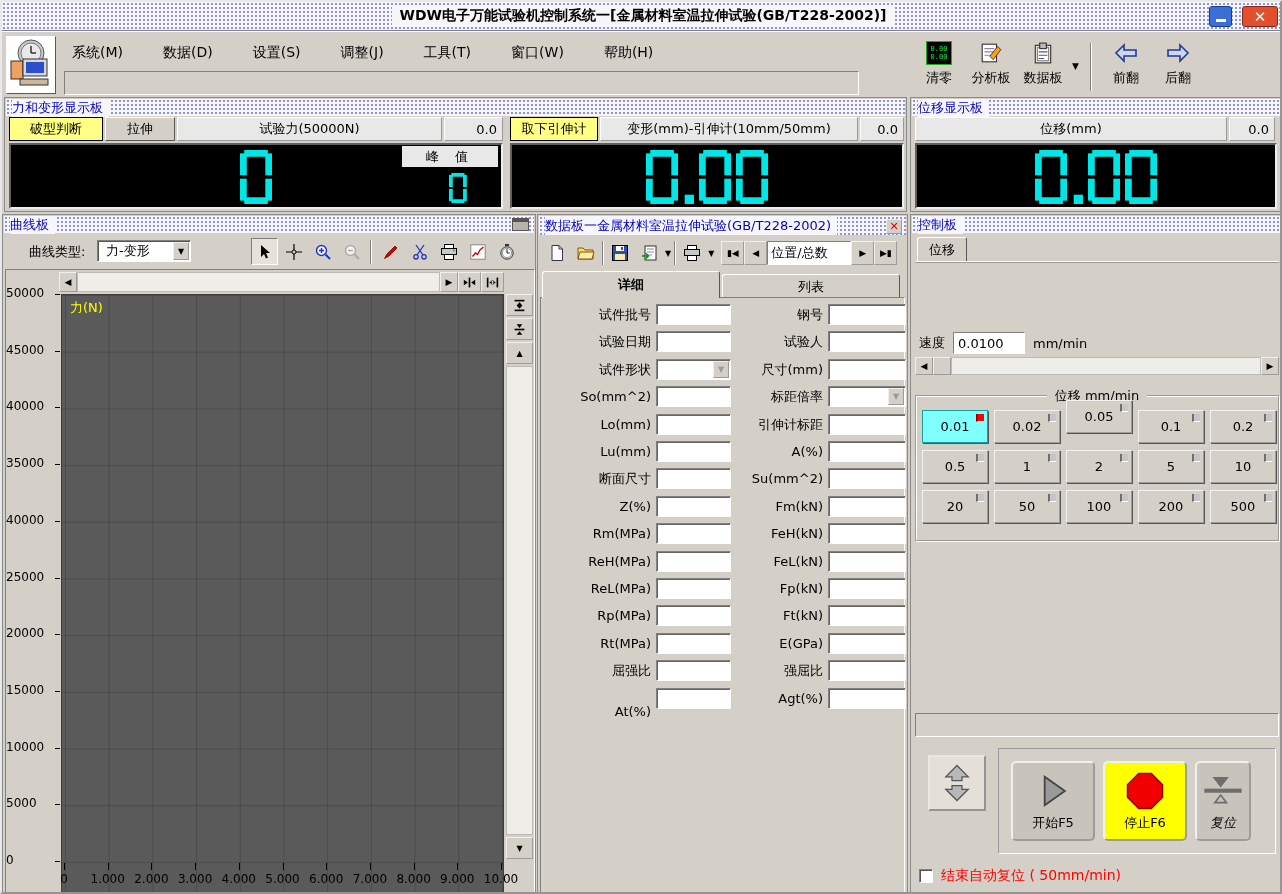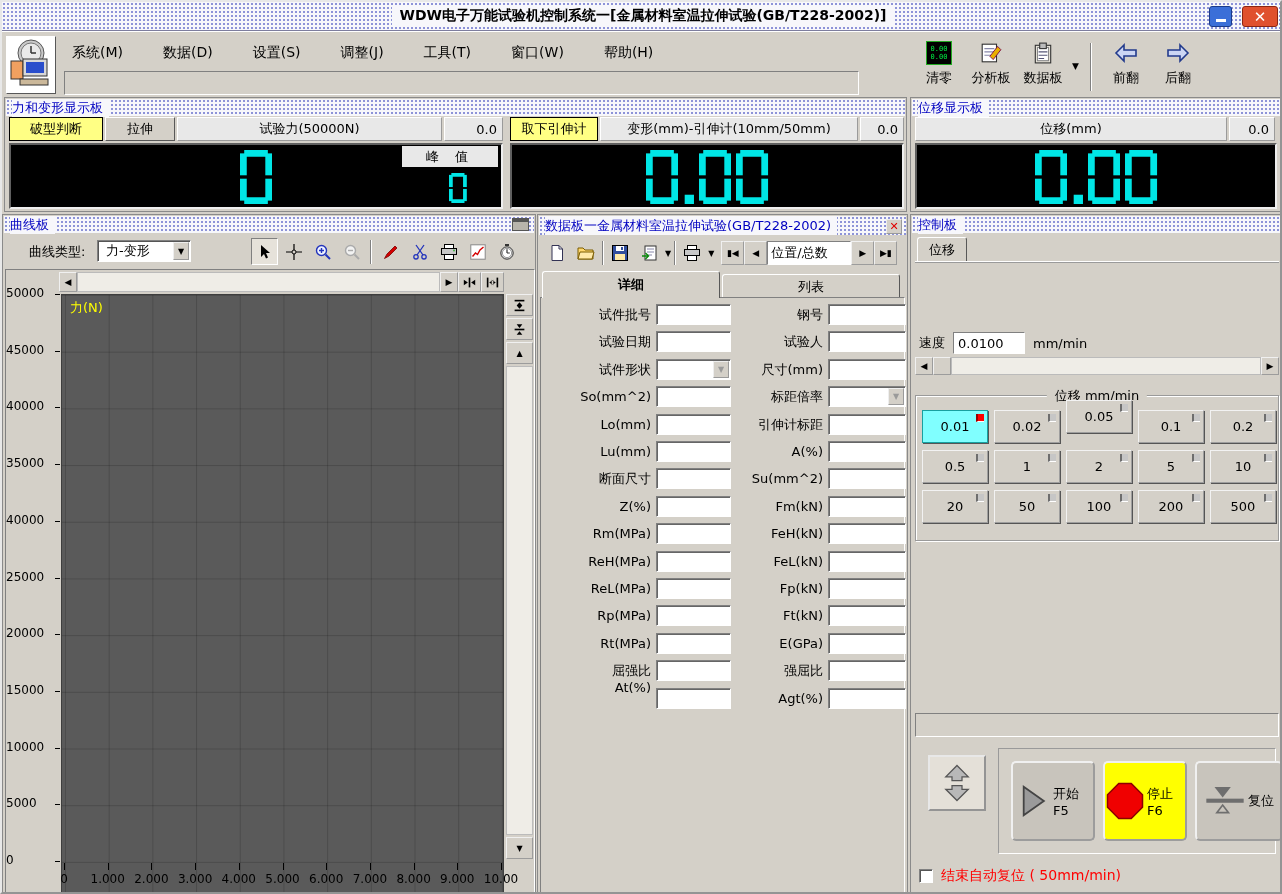--- a/index.html
+++ b/index.html
@@ -89,21 +89,21 @@
   .slider .thumb{width:18px;background:#d4d0c8;border:1px outset #f0f0f0;}
   .groupbox{position:absolute;left:4px;top:172px;width:364px;height:146px;border:1px solid #9a9a9a;box-shadow:inset 1px 1px 0 #fff, 1px 1px 0 #fff;margin-top:8px;}
   .grouplegend{position:absolute;top:-9px;left:50%;transform:translateX(-50%);background:#d4d0c8;padding:0 8px;font-size:13px;white-space:nowrap;}
   .speed-btn{position:absolute;width:66px;height:33px;background:#d4d0c8;border:1px outset #f2f2f2;box-shadow:1px 1px 0 #555;display:flex;align-items:center;justify-content:center;font-size:13px;}
   .speed-btn .led{position:absolute;top:3px;right:3px;width:8px;height:8px;background:#c6c6c6;border-left:2px solid #6e6e6e;border-bottom:1px solid #fff;}
   .speed-btn.sel{background:#80ffff;border:1px solid #18a0a0;}
   .speed-btn.sel .led{background:#ff0000;border-left-color:#900;}
   .cstrip{position:absolute;left:4px;top:498px;width:364px;height:24px;background:#d4d0c8;}
   .jog-btn{position:absolute;left:17px;top:540px;width:58px;height:56px;background:#e4e0d8;display:flex;align-items:center;justify-content:center;}
   .bigframe{position:absolute;left:87px;top:533px;width:278px;height:106px;border:1px solid #fff;border-top-color:#9a9a9a;border-left-color:#9a9a9a;}
-  .cbtn{position:absolute;top:546px;height:80px;border:2px outset #f0f0f0;border-radius:5px;background:#c8c4bc;display:flex;flex-direction:row;align-items:center;justify-content:center;gap:2px;font-size:13px;}
+  .cbtn{position:absolute;top:546px;height:80px;border:2px outset #f0f0f0;border-radius:5px;background:#c8c4bc;display:flex;flex-direction:column;align-items:center;justify-content:center;gap:2px;font-size:13px;}
   .cbtn .ic{height:42px;display:flex;align-items:center;justify-content:center;}
   .cbtn.stop{background:#ffff00;}
   .autoreset{position:absolute;left:8px;top:652px;display:flex;align-items:center;gap:8px;}
   .cb{width:14px;height:14px;background:#fff;border:1px solid #808080;border-right-color:#fff;border-bottom-color:#fff;box-shadow:inset 1px 1px 0 #555;}
   .autoreset .artext{color:#ff0000;font-size:14px;white-space:nowrap;}
   .xclose{position:absolute;right:4px;top:3px;width:16px;height:15px;background:#d4d0c8;border:1px outset #eee;color:#e00000;font-weight:bold;font-size:11px;display:flex;align-items:center;justify-content:center;}
   .restore-ic{position:absolute;right:5px;top:2px;width:17px;height:13px;background:#b8b4ac;border:1px solid #555;}
   .restore-ic::before{content:"";display:block;height:3px;background:#555;}
 </style>
 </head>
@@ -572,21 +572,21 @@
           <input class="finp inp-l" style="top: 307.4px;">
           <input class="finp inp-r" style="top: 307.4px;">
           <span class="lbl lbl-l" style="top: 334.8px;">Rt(MPa)</span>
           <span class="lbl lbl-r" style="top: 334.8px;">E(GPa)</span>
           <input class="finp inp-l" style="top: 334.8px;">
           <input class="finp inp-r" style="top: 334.8px;">
           <span class="lbl lbl-l" style="top: 362.2px;">屈强比</span>
           <span class="lbl lbl-r" style="top: 362.2px;">强屈比</span>
           <input class="finp inp-l" style="top: 362.2px;">
           <input class="finp inp-r" style="top: 362.2px;">
-          <span class="lbl lbl-l" style="top: 379px;">At(%)</span>
+          <span class="lbl lbl-l" style="top: 403px;">At(%)</span>
           <span class="lbl lbl-r" style="top: 389.6px;">Agt(%)</span>
           <input class="finp inp-l" style="top: 389.6px;">
           <input class="finp inp-r" style="top: 389.6px;">
         </div>
     </div>
   </div>
 
   <div class="panel" style="left:908px;top:212px;width:374px;height:682px;">
     <div class="panel-header dots">
       <span class="ht">控制板</span>
@@ -693,21 +693,21 @@
       <span>开始F5</span>
     </div>
     <div class="cbtn stop" style="left:192px;width:84px;">
       <span class="ic">
         <svg viewBox="0 0 32 32" width="40" height="40">
             <polygon points="11,2 21,2 30,11 30,21 21,30 11,30 2,21 2,11" fill="#f00000" stroke="#8c0000" stroke-width="1.2"></polygon>
           </svg>
       </span>
       <span>停止F6</span>
     </div>
-    <div class="cbtn" style="left:284px;width:88px;">
+    <div class="cbtn" style="left:284px;width:56px;font-style:italic;">
       <span class="ic">
         <svg viewBox="0 0 36 28" width="42" height="34">
             <polygon points="9,2 23,2 16,11" fill="#6e6e6e"></polygon>
             <rect x="2" y="12" width="32" height="3.5" fill="#6e6e6e"></rect>
             <polygon points="11,24 21,24 16,17.5" fill="none" stroke="#6e6e6e" stroke-width="1.4"></polygon>
           </svg>
       </span>
       <span>复位</span>
     </div>
 

